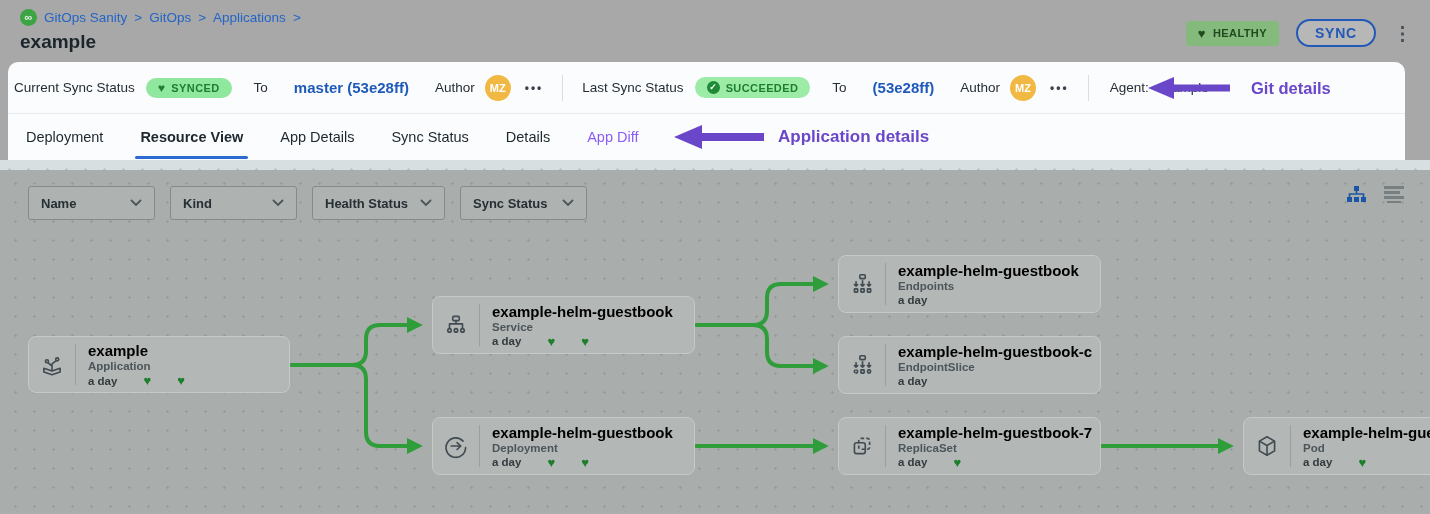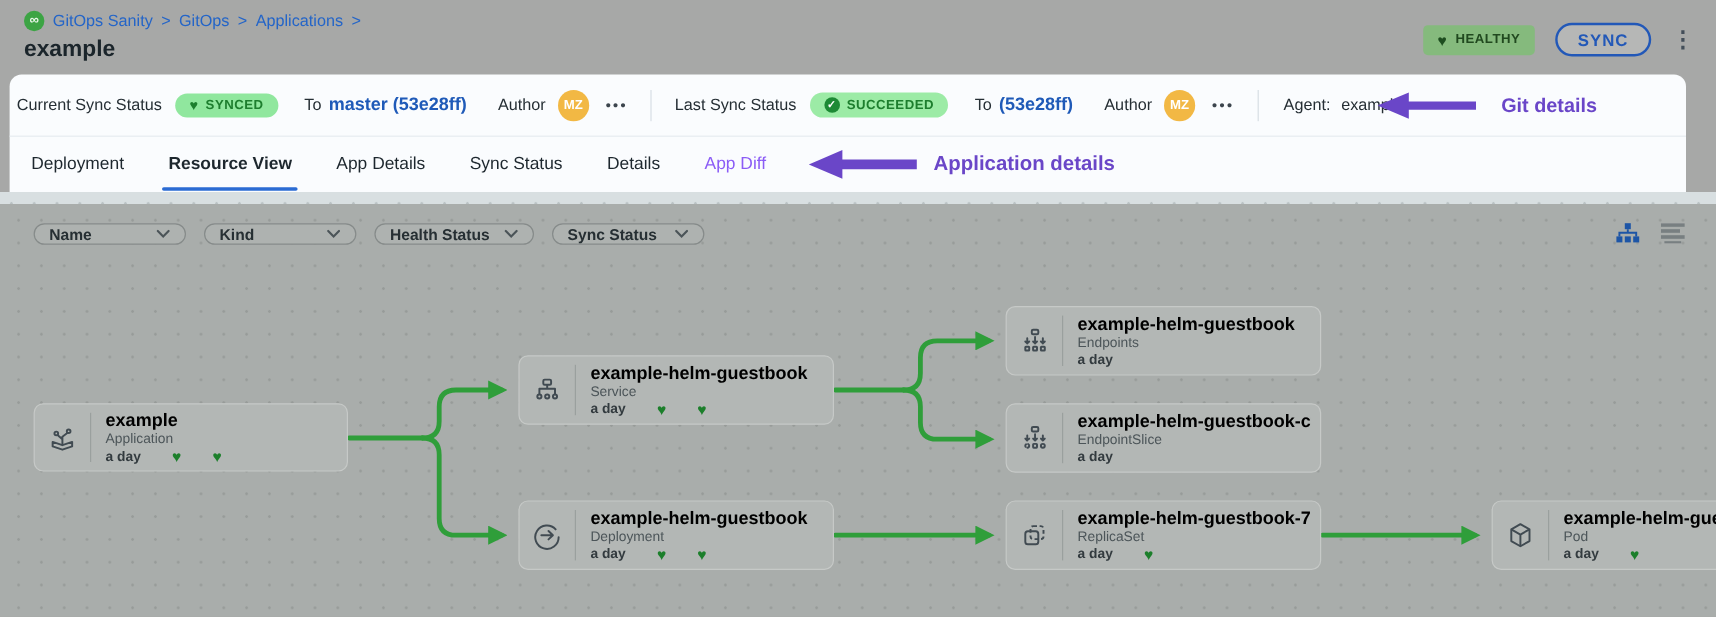--- a/index.html
+++ b/index.html
@@ -34,21 +34,21 @@
   .sync-bar { height:52px; display:flex; align-items:center; padding:0 6px; border-bottom:1px solid #e7ebf0;
               font-size:13.5px; color:#252e34; white-space:nowrap; }
   .badge { border-radius:14px; padding:4px 12px; display:flex; align-items:center; gap:6px;
            font-size:11px; font-weight:bold; letter-spacing:.4px; }
   .badge.synced { background:#90e79e; color:#1d7e2e; margin-left:11px; }
   .badge.synced .b-heart { font-size:12px; line-height:1; color:#1d7e2e; }
   .badge.succeeded { background:#9ceba6; color:#1d7e2e; margin-left:11px; }
   .check-circle { width:13px; height:13px; border-radius:50%; background:#1d8a35; color:#ffffff; font-size:9px;
                   display:flex; align-items:center; justify-content:center; line-height:1; }
   .to-label { margin-left:22px; }
-  .git-link { color:#1f5ab8; font-weight:bold; font-size:15px; margin-left:6px; cursor:pointer; }
+  .git-link { color:#1f5ab8; font-weight:bold; font-size:15px; margin-left:26px; cursor:pointer; }
   .author-label { margin-left:26px; }
   .avatar { width:26px; height:26px; border-radius:50%; background:#f2b844; color:#ffffff; font-size:11px; font-weight:bold;
             display:flex; align-items:center; justify-content:center; margin-left:10px; }
   .dots-btn { margin-left:14px; color:#3c454d; font-size:12px; letter-spacing:2px; font-weight:bold; cursor:pointer; }
   .v-divider { width:1px; height:26px; background:#d8dee4; margin:0 19px; }
   .agent-label { margin-left:2px; }
   .agent-value { margin-left:9px; }
 
   .tabs-row { height:45px; display:flex; align-items:center; padding-left:18px; gap:37px; }
   .tab { font-size:14.5px; color:#1d272e; cursor:pointer; position:relative; height:45px; display:flex; align-items:center; }
@@ -65,38 +65,38 @@
   .ann-app .ann-text { font-size:17px; margin-left:10px; }
 
   
   .light-strip { position:absolute; left:0; top:160px; width:1430px; height:10px; background:#d8dfe1;
     background-image:radial-gradient(circle, #b9c1c3 1.1px, transparent 1.2px); background-size:19px 19px; }
   .content { position:absolute; left:0; top:170px; width:1430px; height:344px; background:#a9adab;
     background-image:radial-gradient(circle, #979b99 1.1px, transparent 1.2px); background-size:19px 19px;
     background-position:6px 4px; }
 
   .filters { position:absolute; left:28px; top:16px; display:flex; gap:15px; }
-  .filter-btn { height:18px; border:1px solid #868b8a; border-radius:13px; background:#aeb2b0;
+  .filter-btn { height:34px; border:1px solid #868b8a; border-radius:3px; background:#aeb2b0;
                 display:flex; align-items:center; justify-content:space-between; padding:0 12px;
                 font-size:13px; font-weight:600; color:#262f33; cursor:pointer; font-family:inherit; }
   .filter-btn svg { margin-left:10px; }
   .fw-name { width:127px; } .fw-kind { width:127px; } .fw-health { width:133px; } .fw-sync { width:127px; }
 
   .view-toggles { position:absolute; right:26px; top:14px; display:flex; gap:17px; align-items:center; }
   .view-toggles .vt { cursor:pointer; }
 
   .edges { position:absolute; left:0; top:0; width:1430px; height:344px; }
 
   .node { position:absolute; width:263px; height:58px; background:#b3b7b5; border:1px solid #c6c9c7; border-radius:8px;
           display:flex; align-items:stretch; cursor:pointer; }
   .node-icon { width:46px; display:flex; align-items:center; justify-content:center; flex:0 0 46px; }
   .node-sep { width:1px; background:#9aa09e; margin:7px 0; }
   .node-body { flex:1; display:flex; flex-direction:column; justify-content:center; padding:5px 8px 5px 12px; overflow:hidden; }
   .node-title { font-size:15px; font-weight:700; color:#000000; white-space:nowrap; overflow:hidden; }
-  .node-kind { font-size:11.5px; color:#4c5559; margin-top:1px; }
+  .node-kind { font-size:11.5px; color:#4c5559; margin-top:1px;font-weight:bold; }
   .node-footer { display:flex; align-items:center; margin-top:2px; }
   .node-age { font-size:11.5px; font-weight:700; color:#333b3f; }
   .node-heart { font-size:13px; color:#1c7f2b; line-height:1; margin-left:26px; }
 
   .n0 { left:28px;  top:166px; width:262px; height:57px; }
   .n1 { left:432px; top:126px; }
   .n2 { left:432px; top:247px; }
   .n3 { left:838px; top:85px;  }
   .n4 { left:838px; top:166px; }
   .n5 { left:838px; top:247px; }

